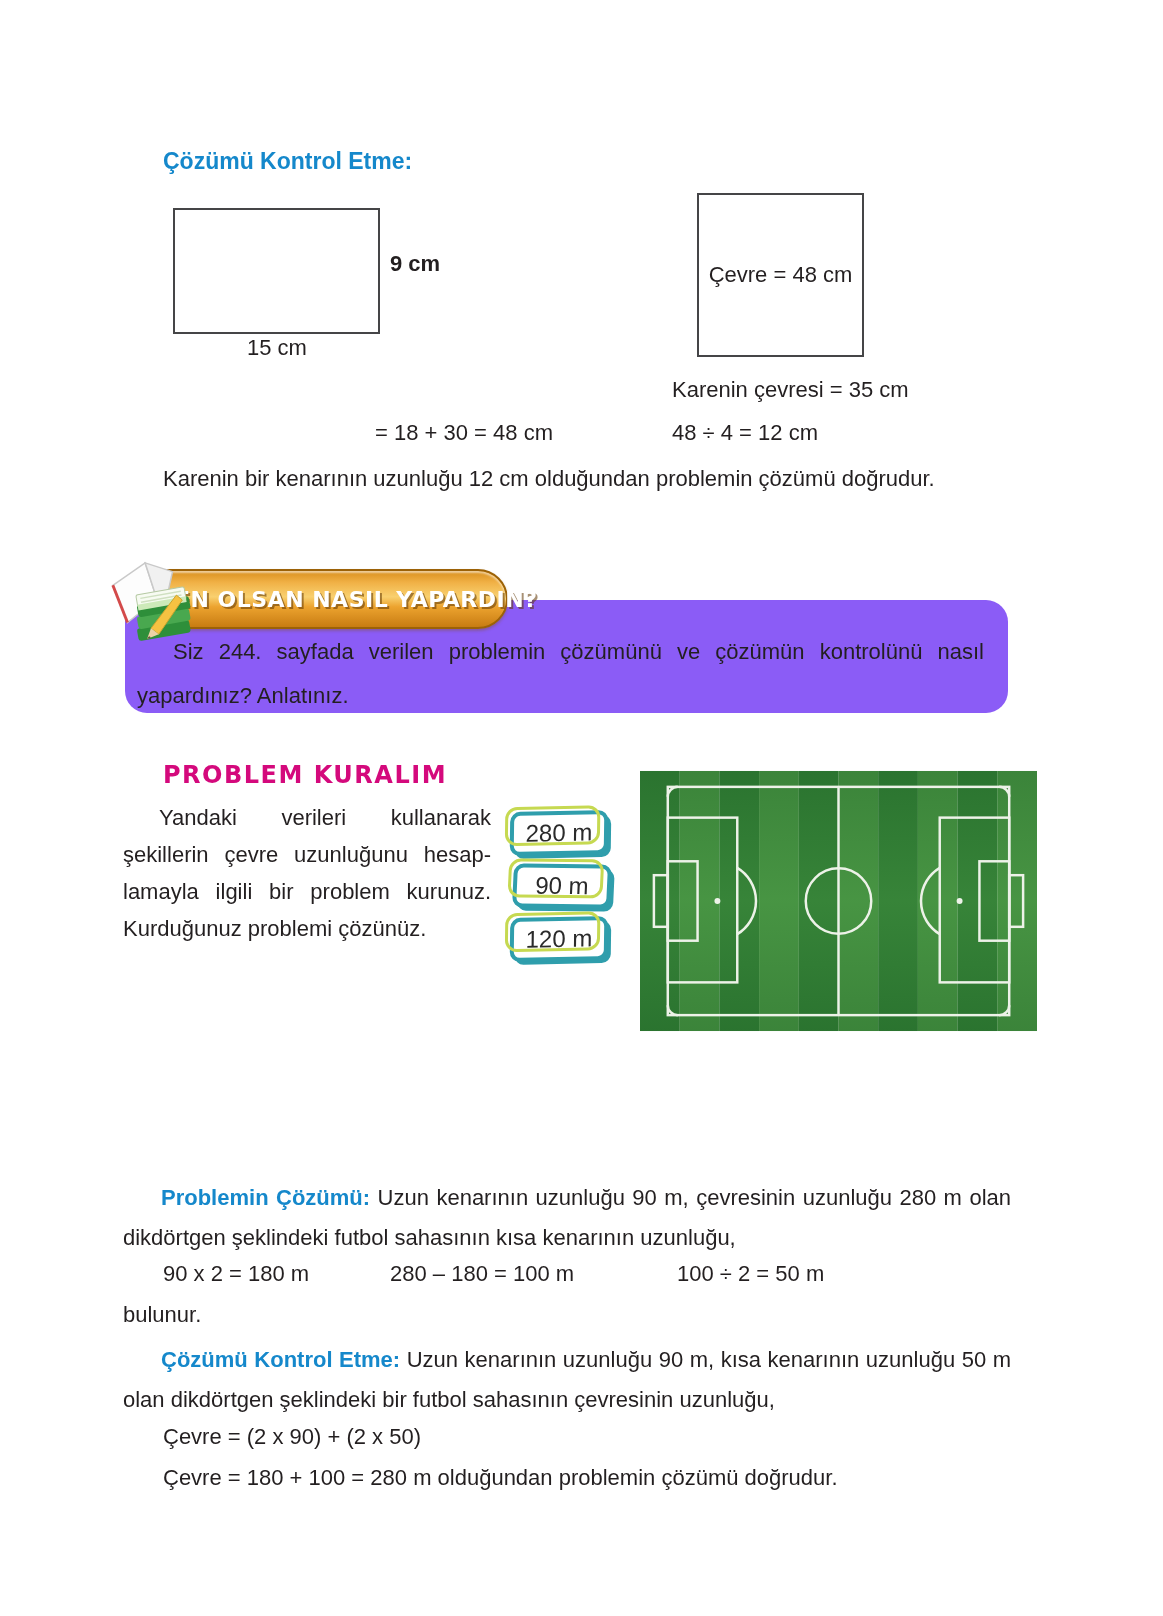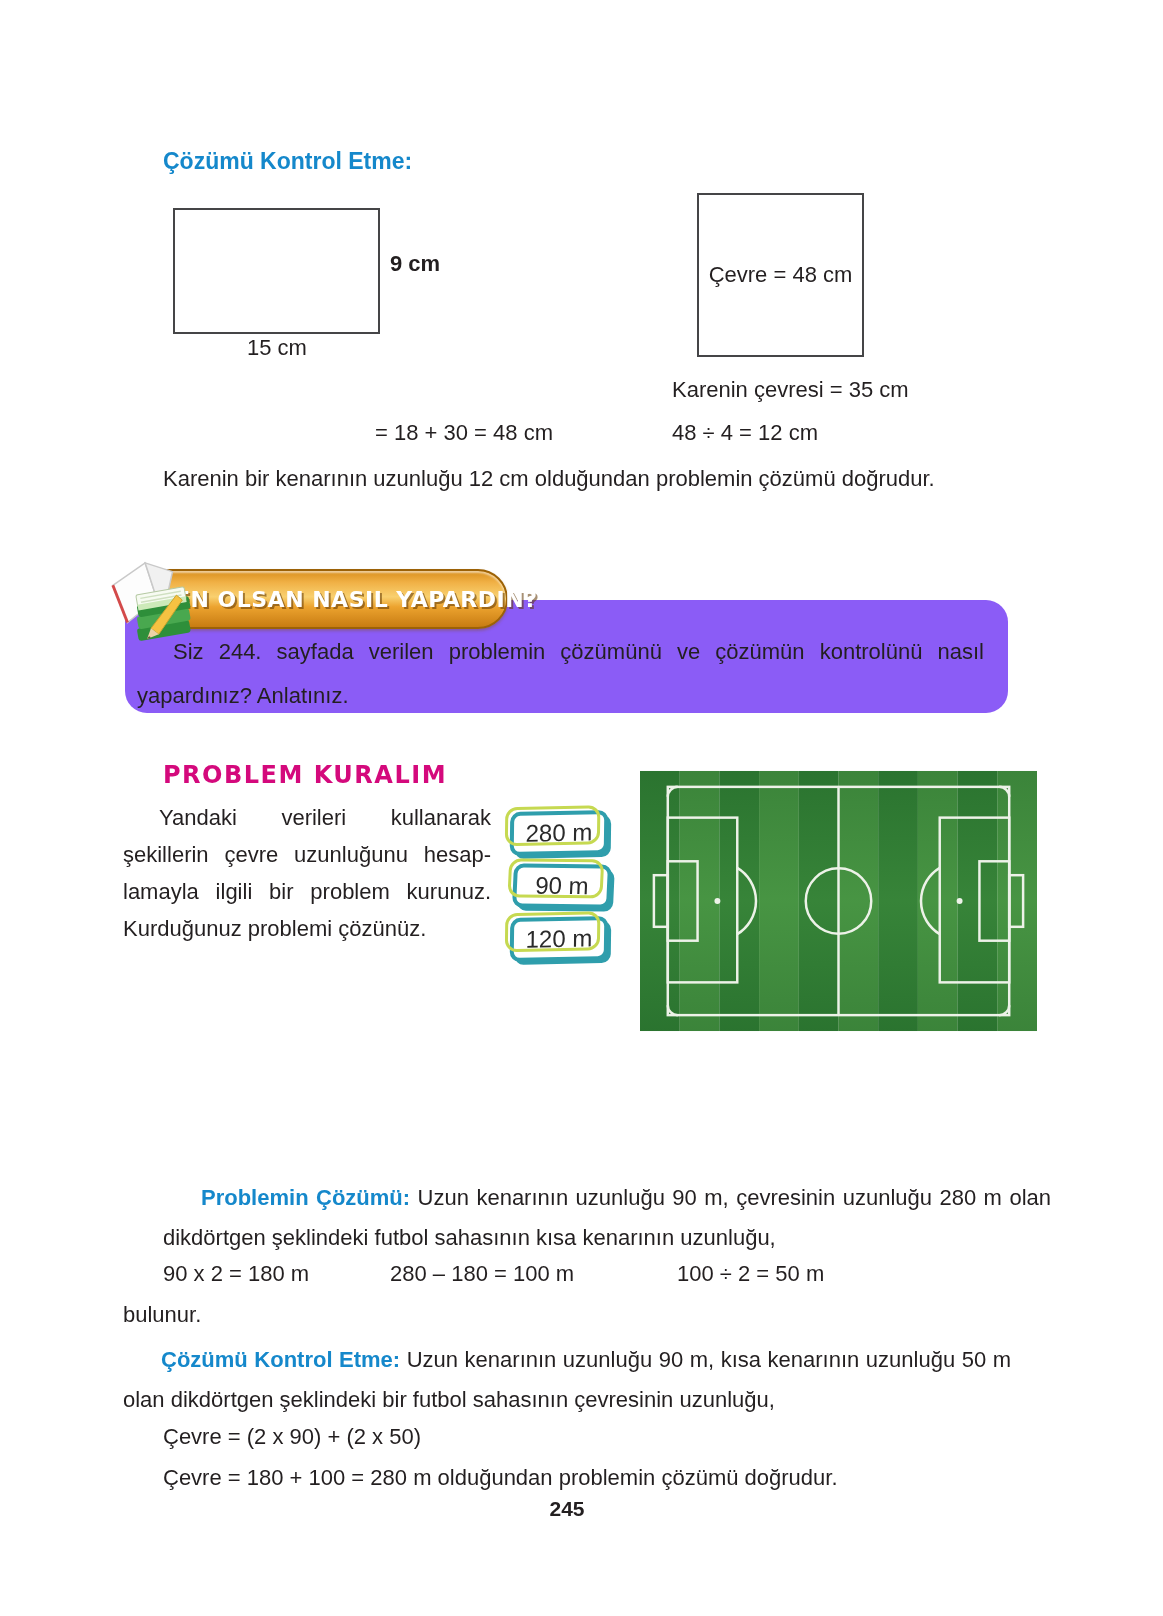--- a/index.html
+++ b/index.html
@@ -162,31 +162,30 @@
         <path d="M 362 16 A 10 10 0 0 1 372 26"></path>
         <path d="M 372 236 A 10 10 0 0 1 362 246"></path>
         <path d="M 38 246 A 10 10 0 0 1 28 236"></path>
       </g>
       <circle cx="78" cy="131" r="3" fill="#edf2e8"></circle>
       <circle cx="322" cy="131" r="3" fill="#edf2e8"></circle>
     </svg>
   </div>
 
 
-  <p class="abs para" style="left:123px; top:1178px; width:888px;margin-left:40px;">
+  <p class="abs para" style="left:123px; top:1178px; width:888px;">
     <span class="lead">Problemin Çözümü:</span>
     <span>Uzun kenarının uzunluğu 90 m, çevresinin uzunluğu 280 m olan dikdörtgen şeklindeki futbol sahasının kısa kenarının uzunluğu,</span>
   </p>
   <div class="abs eq" style="left:163px; top:1261px;">90 x 2 = 180 m</div>
   <div class="abs eq" style="left:390px; top:1261px;">280 – 180 = 100 m</div>
   <div class="abs eq" style="left:677px; top:1261px;">100 ÷ 2 = 50 m</div>
   <div class="abs body-text" style="left:123px; top:1302px;">bulunur.</div>
 
   <p class="abs para" style="left:123px; top:1340px; width:888px;">
     <span class="lead">Çözümü Kontrol Etme:</span>
     <span>Uzun kenarının uzunluğu 90 m, kısa kenarının uzunluğu 50 m olan dikdörtgen şeklindeki bir futbol sahasının çevresinin uzunluğu,</span>
   </p>
   <div class="abs eq" style="left:163px; top:1424px;">Çevre = (2 x 90) + (2 x 50)</div>
   <div class="abs eq" style="left:163px; top:1465px;">Çevre = 180 + 100 = 280 m olduğundan problemin çözümü doğrudur.</div>
 
-  <div class="abs page-num" style="left:123px; top:1497px; width:888px;">245</div>
 
 </div>
 
 </body></html>

